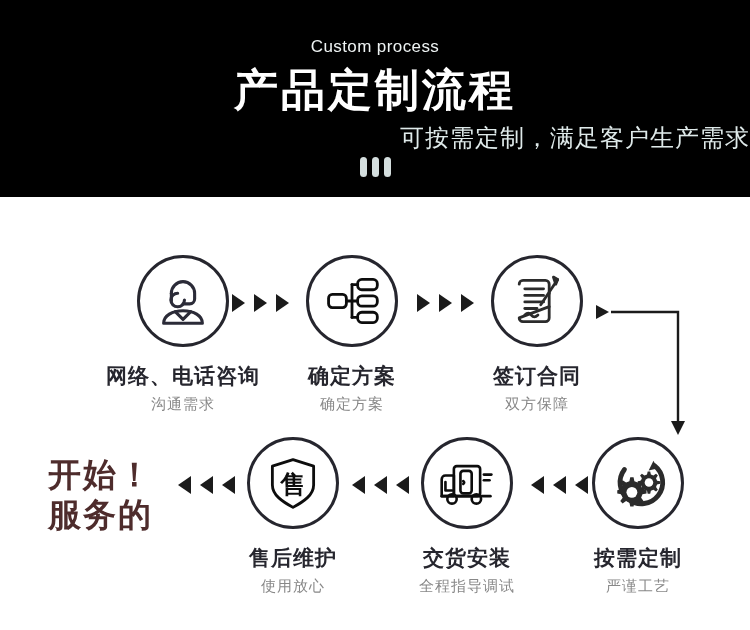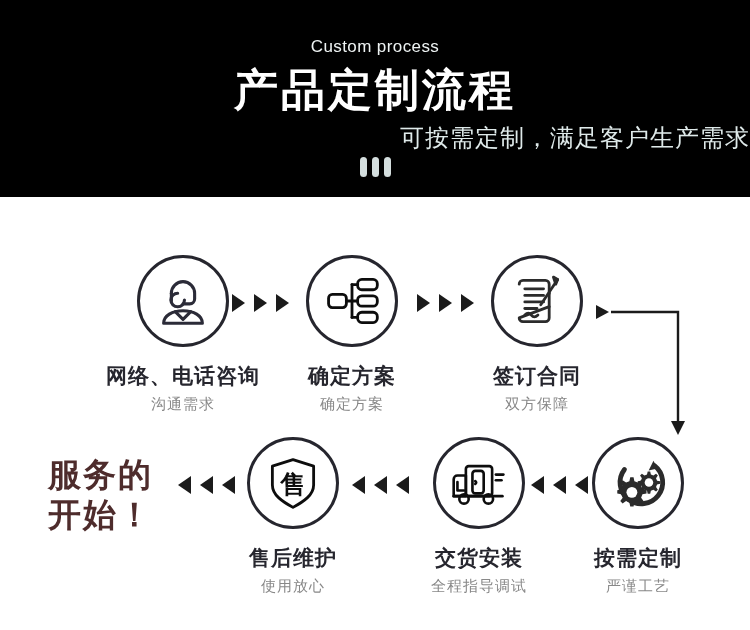--- a/index.html
+++ b/index.html
@@ -259,21 +259,21 @@
     <div class="label">按需定制</div>
     <div class="sub">严谨工艺</div>
   </div>
 
   <div class="arrows" style="left:531px; top:279px;">
     <span class="tri-l"></span>
     <span class="tri-l"></span>
     <span class="tri-l"></span>
   </div>
 
-  <div class="node" style="left:394px; top:240px;">
+  <div class="node" style="left:382px; top:240px;">
     <div class="circle">
       <svg width="60" height="60" viewBox="0 0 64 64" fill="none" stroke="#0d0d0d" stroke-width="2.8" stroke-linecap="round" stroke-linejoin="round">
         <path d="M5 28 a4 4 0 0 1 4-4 h9 v22 H5 z"></path>
         <path d="M9 31 v9 h7"></path>
         <rect x="18" y="14" width="28" height="32" rx="3"></rect>
         <rect x="25" y="19" width="12" height="24" rx="3"></rect>
         <path d="M28 30 q2 1.5 0 3"></path>
         <path d="M50 23 h8"></path>
         <path d="M50 29 h6"></path>
         <path d="M5 46 h52"></path>
@@ -302,17 +302,17 @@
     <div class="sub">使用放心</div>
   </div>
 
   <div class="arrows" style="left:178px; top:279px;">
     <span class="tri-l"></span>
     <span class="tri-l"></span>
     <span class="tri-l"></span>
   </div>
 
   <div class="callout" style="left:48px; top:258px;">
+    <div>开始！</div>
     <div>服务的</div>
-    <div>开始！</div>
   </div>
 
 </div>
 
 </body></html>

